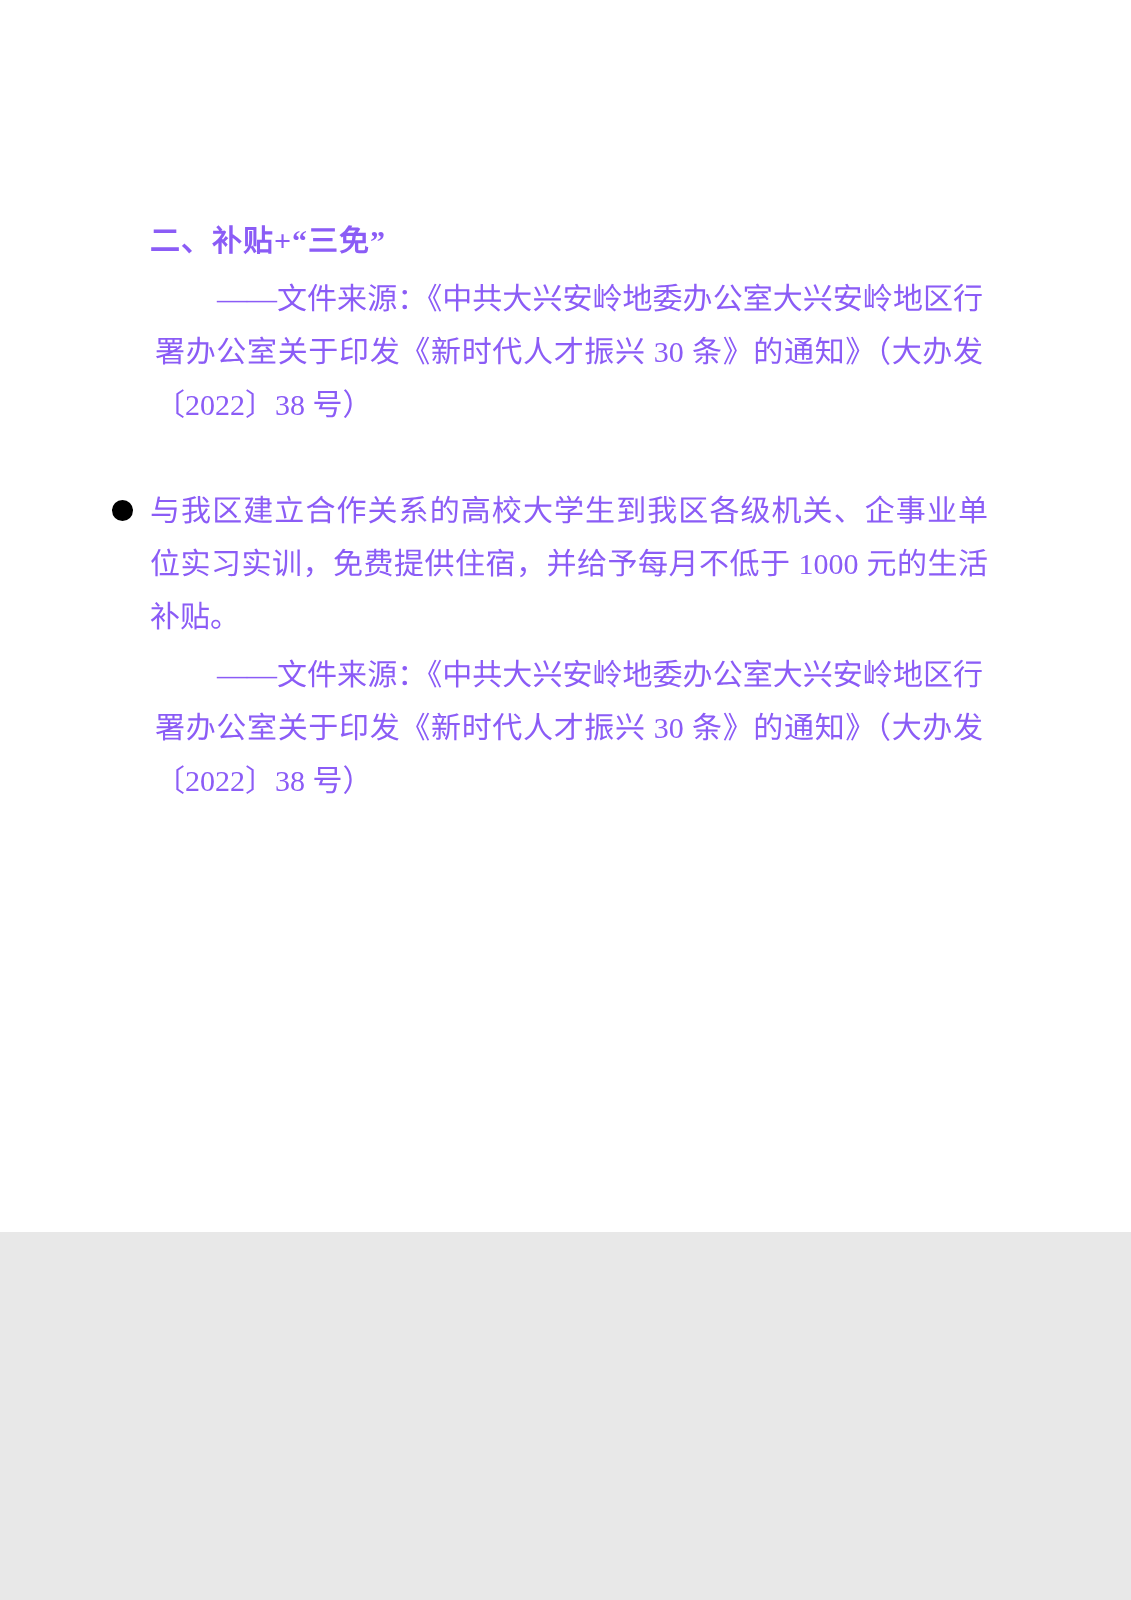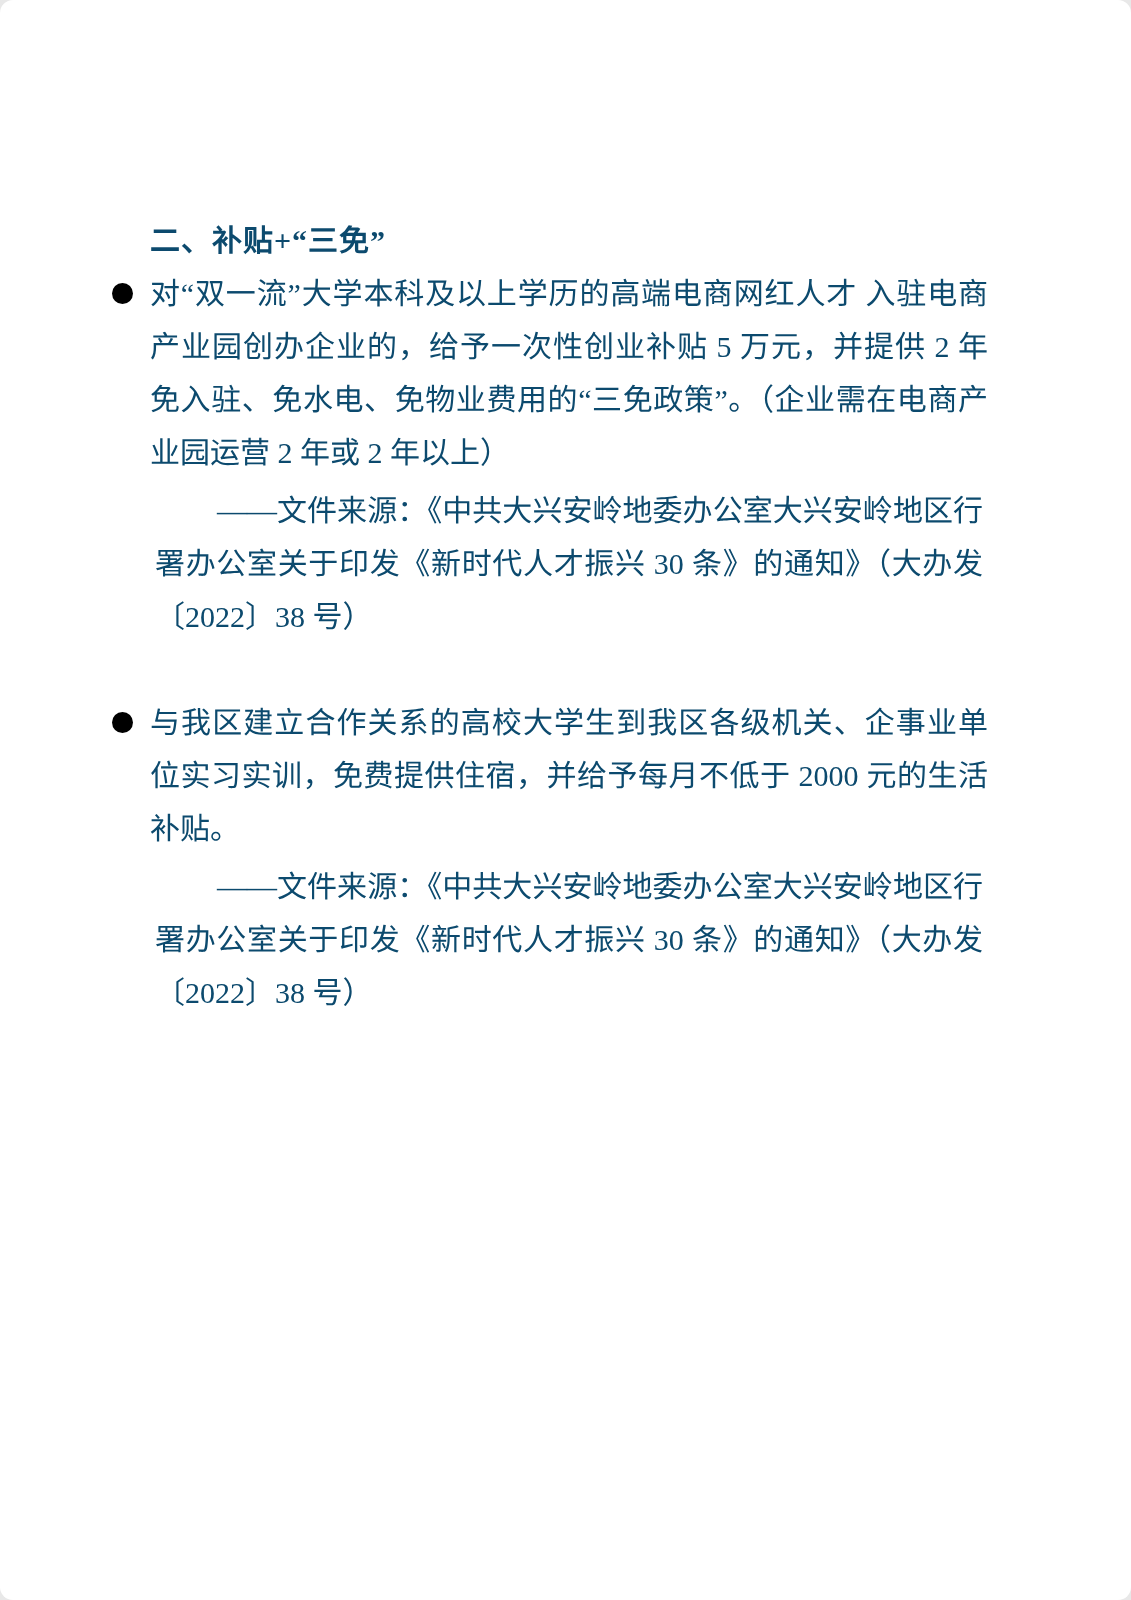--- a/index.html
+++ b/index.html
@@ -3,27 +3,26 @@
 <meta charset="utf-8">
 <style>
   html, body {
     margin: 0;
     padding: 0;
     background: #e8e8e8;
   }
   .page {
     position: relative;
     width: 1131px;
-    height: 1600px;
+    height: 1232px;
     margin: 0 auto;
     background: #ffffff;
-    color: #0c4a6e;
+    color: #8b5cf6;
     font-family: "Liberation Serif", "DejaVu Serif", serif;
     overflow: hidden;
-    border-radius: 13px;
   }
   .content {
     position: absolute;
     left: 150px;
     top: 214px;
     width: 838px;
     font-size: 30px;
     line-height: 53px;
     text-align: justify;
   }
@@ -68,32 +67,28 @@
 </style>
 </head>
 <body>
 
 <div class="page">
   <div class="content">
 
     <section class="section-subsidy">
       <h2 class="heading heading-serif">二、补贴+“三免”</h2>
 
-      <div class="bullet-item">
-        <span class="bullet-dot"></span>
-        <p class="bullet-text">对“双一流”大学本科及以上学历的高端电商网红人才 入驻电商产业园创办企业的，给予一次性创业补贴 5 万元，并提供 2 年免入驻、免水电、免物业费用的“三免政策”。（企业需在电商产业园运营 2 年或 2 年以上）</p>
-      </div>
 
       <p class="source">——文件来源：《中共大兴安岭地委办公室大兴安岭地区行署办公室关于印发《新时代人才振兴 30 条》的通知》（大办发〔2022〕38 号）</p>
     </section>
 
     <section class="section-internship">
 
       <div class="bullet-item">
         <span class="bullet-dot"></span>
-        <p class="bullet-text">与我区建立合作关系的高校大学生到我区各级机关、企事业单位实习实训，免费提供住宿，并给予每月不低于 2000 元的生活补贴。</p>
+        <p class="bullet-text">与我区建立合作关系的高校大学生到我区各级机关、企事业单位实习实训，免费提供住宿，并给予每月不低于 1000 元的生活补贴。</p>
       </div>
 
       <p class="source">——文件来源：《中共大兴安岭地委办公室大兴安岭地区行署办公室关于印发《新时代人才振兴 30 条》的通知》（大办发〔2022〕38 号）</p>
     </section>
 
   </div>
 </div>
 
 </body></html>

